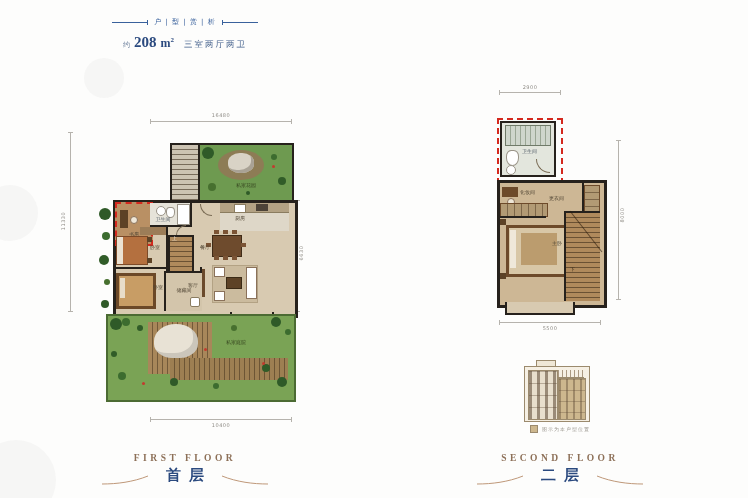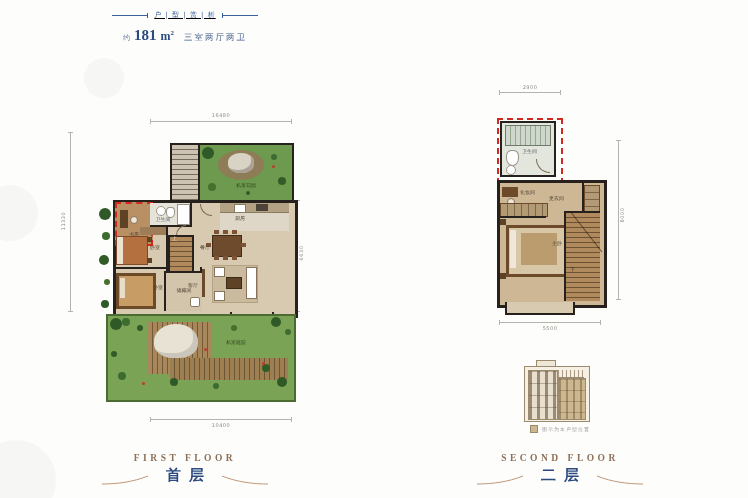--- a/index.html
+++ b/index.html
@@ -51,28 +51,28 @@
 </head>
 <body>
 
 <div class="stage">
 
   <div class="wm" style="left:84px;top:58px;width:40px;height:40px;"></div>
   <div class="wm" style="left:-24px;top:440px;width:80px;height:80px;"></div>
   <div class="wm" style="left:-18px;top:185px;width:56px;height:56px;"></div>
 
   <div class="abs" style="left:70px;top:10px;width:230px;">
-    <div class="tag-row" style="text-decoration:underline;">
+    <div class="tag-row" style="margin-top:7px;">
       <div class="tag-line l"></div>
       <div class="tag-text">户 | 型 | 赏 | 析</div>
       <div class="tag-line r"></div>
     </div>
     <div class="area-row" style="margin-top:7px;">
       <span class="area-about">约</span>
-      <span class="area-num">181</span>
+      <span class="area-num">208</span>
       <span class="area-unit"><span>m</span><span class="area-sup">2</span></span>
       <span class="area-spec">三室两厅两卫</span>
     </div>
   </div>
 
   <div class="abs dim-lbl" style="left:150px;top:112px;width:142px;">16480</div>
   <div class="abs dim-h" style="left:150px;top:121px;width:142px;"></div>
   <div class="abs tick-v" style="left:150px;top:119px;"></div>
   <div class="abs tick-v" style="left:291px;top:119px;"></div>
 

